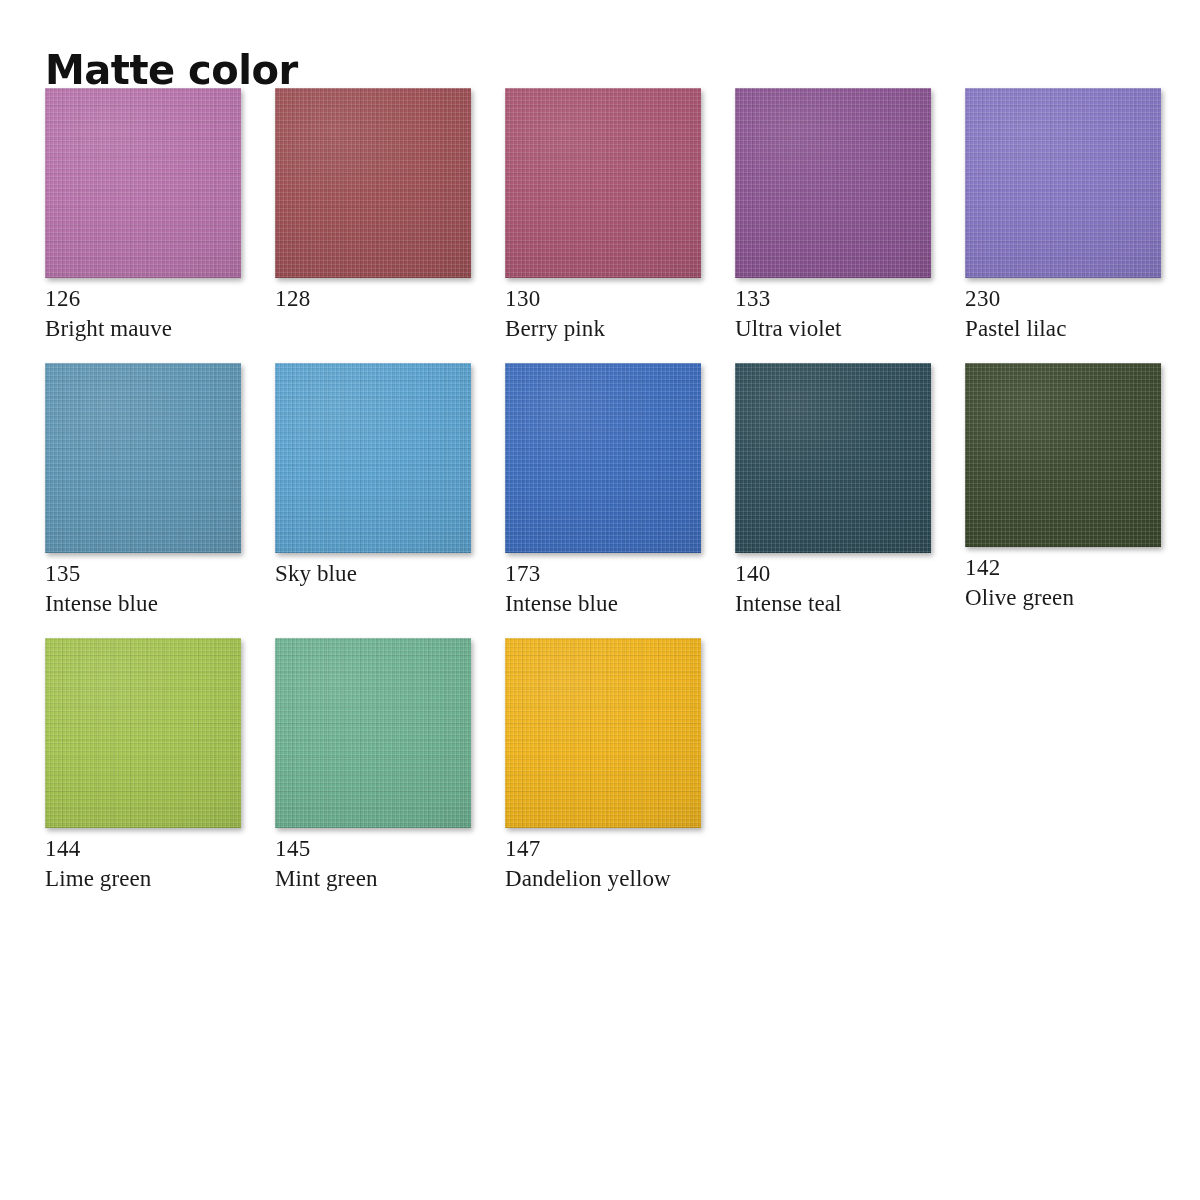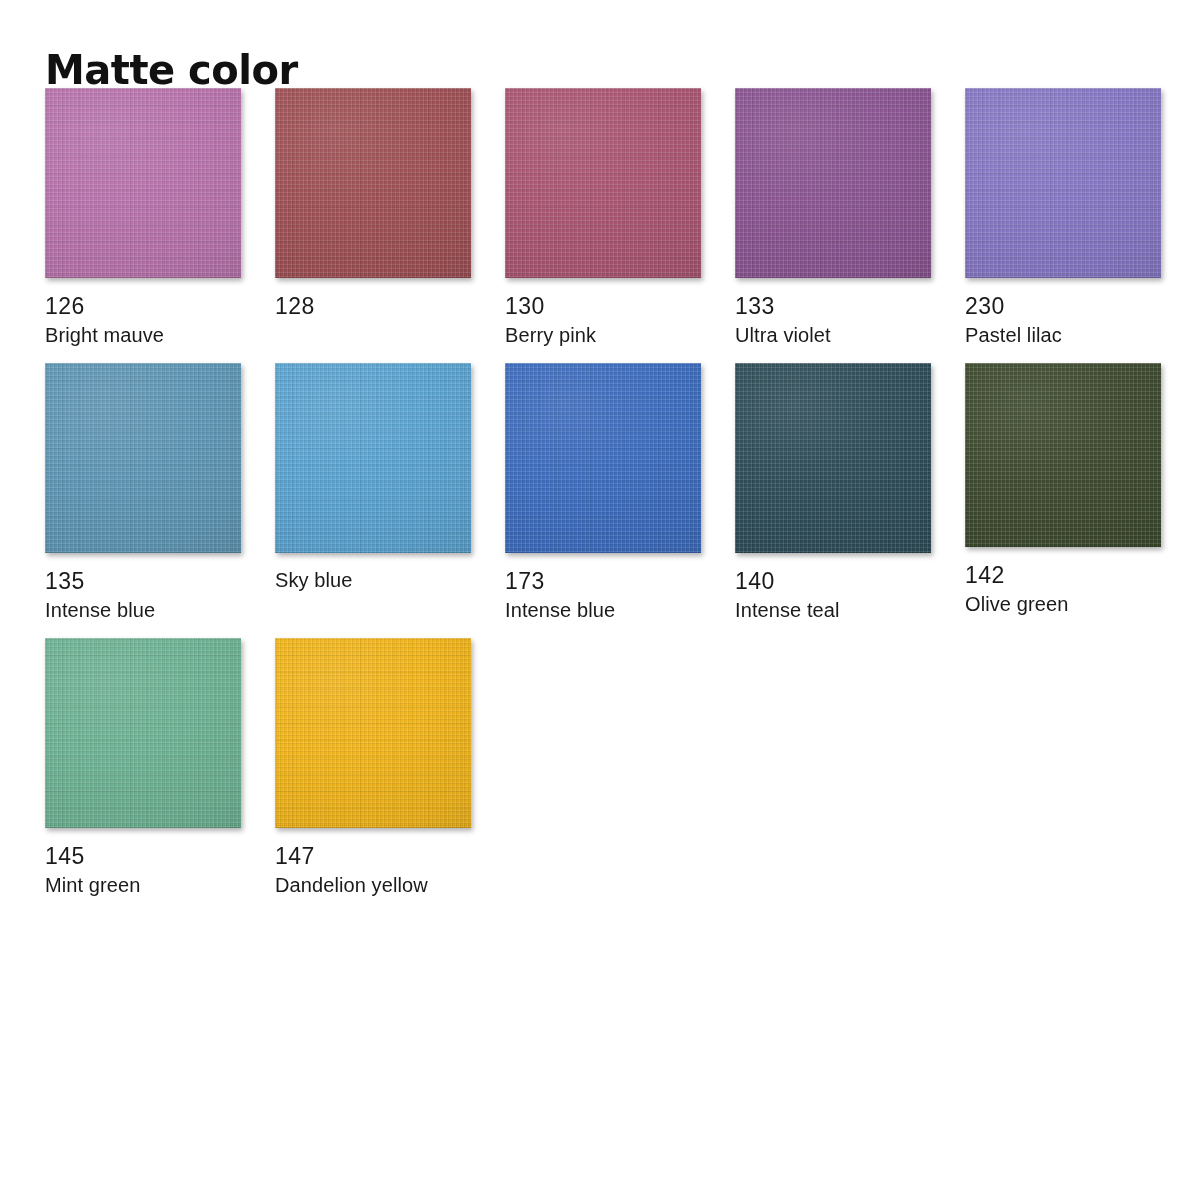--- a/index.html
+++ b/index.html
@@ -109,32 +109,32 @@
     position: absolute;
     inset: 0;
     box-shadow:
       inset 0 1px 0 rgba(255,255,255,0.16),
       inset 1px 0 0 rgba(255,255,255,0.10),
       inset 0 -1px 0 rgba(0,0,0,0.10);
     pointer-events: none;
   }
 
   .swatch-label {
-    margin-top: 14px;
-    font-family: Liberation Sans, sans-serif;
+    margin-top: 6px;
+    font-family: Liberation Serif, serif;
     color: #1a1a1a;
     line-height: 1.30;
   }
   .swatch-code {
     font-size: 23px;
     letter-spacing: 0.4px;
     white-space: nowrap;
   }
   .swatch-name {
-    font-size: 20px;
+    font-size: 23px;
     letter-spacing: 0.1px;
     white-space: nowrap;
   }
 
   
   .swatch-cell.raised .swatch-chip { height: 184px; }
 </style>
 </head>
 <body>
 
@@ -258,20 +258,32 @@
           <div class="edge"></div>
         </div>
         <div class="swatch-label">
           <div class="swatch-code">142</div>
           <div class="swatch-name">Olive green</div>
         </div>
       </div>
     </div>
     <div class="swatch-row">
       <div class="swatch-cell">
+        <div class="swatch-chip" style="background: rgb(164, 196, 79);">
+          <div class="sheen"></div>
+          <div class="weave"></div>
+          <div class="weave2"></div>
+          <div class="edge"></div>
+        </div>
+        <div class="swatch-label">
+          <div class="swatch-code">144</div>
+          <div class="swatch-name">Lime green</div>
+        </div>
+      </div>
+      <div class="swatch-cell">
         <div class="swatch-chip" style="background: rgb(109, 178, 146);">
           <div class="sheen"></div>
           <div class="weave"></div>
           <div class="weave2"></div>
           <div class="edge"></div>
         </div>
         <div class="swatch-label">
           <div class="swatch-code">145</div>
           <div class="swatch-name">Mint green</div>
         </div>

